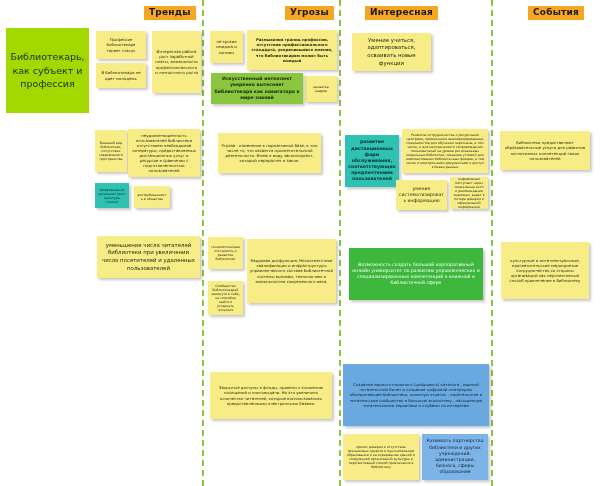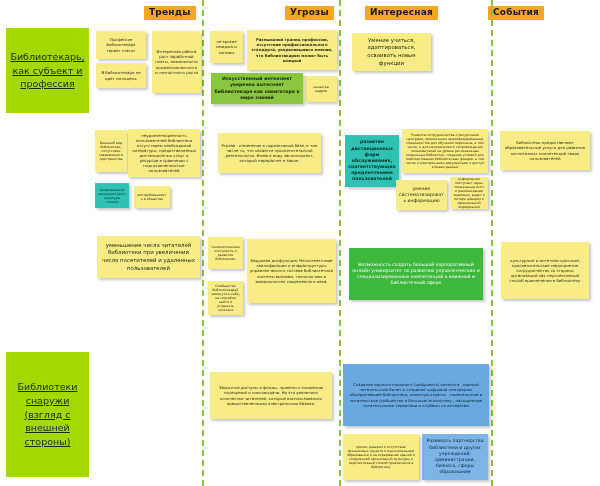--- a/index.html
+++ b/index.html
@@ -40,21 +40,20 @@
     background:#a3d900;
     color:#1c2d0a;
     display:flex;
     align-items:center;
     justify-content:center;
     text-align:center;
     font-size:9.5px;
     line-height:1.45;
     padding:4px 8px;
     box-sizing:border-box;
-    text-decoration:underline;
   }
 
   
   .note{
     position:absolute;
     box-sizing:border-box;
     display:flex;
     align-items:center;
     justify-content:center;
     text-align:center;
@@ -79,28 +78,27 @@
   .bold{font-weight:bold;}
 </style>
 </head>
 <body>
 
 <div id="board">
 
   <div class="col-head" style="left:144px;top:6px;">Тренды</div>
   <div class="col-head" style="left:249px;top:6px;margin-left:36px;">Угрозы</div>
   <div class="col-head" style="left:365px;top:6px;">Интересная</div>
-  <div class="col-head" style="left:488px;top:6px;">События</div>
+  <div class="col-head" style="left:528px;top:6px;">События</div>
 
   <div class="vsep" style="left:202px;"></div>
   <div class="vsep" style="left:339px;"></div>
   <div class="vsep" style="left:491px;"></div>
 
   <div class="row-label" style="left:6px;top:28px;width:83px;height:85px;">Библиотекарь, как субъект и профессия</div>
-  <div class="row-label" style="left:6px;top:352px;width:83px;height:125px;">Библиотеки снаружи (взгляд с внешней стороны)</div>
 
   <div class="note n-yellow xxs" style="left:96px;top:31px;width:50px;height:28px;">
       <span>Профессия библиотекаря теряет статус</span>
     </div>
   <div class="note n-yellow xxs" style="left:96px;top:63px;width:50px;height:25px;">
       <span>В библиотекари не идет молодежь</span>
     </div>
   <div class="note n-yellow xxs" style="left:152px;top:31px;width:49px;height:62px;">
       <span>Интересная работа рост заработной платы, возможности профессионального и личностного роста</span>
     </div>

